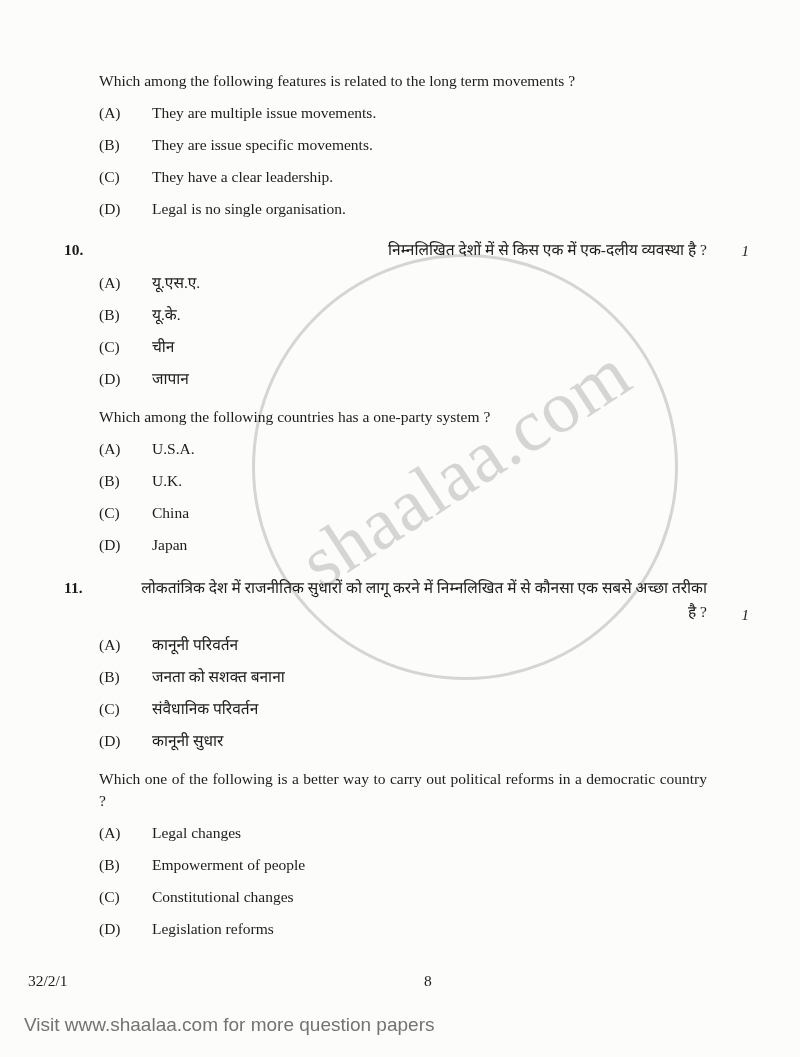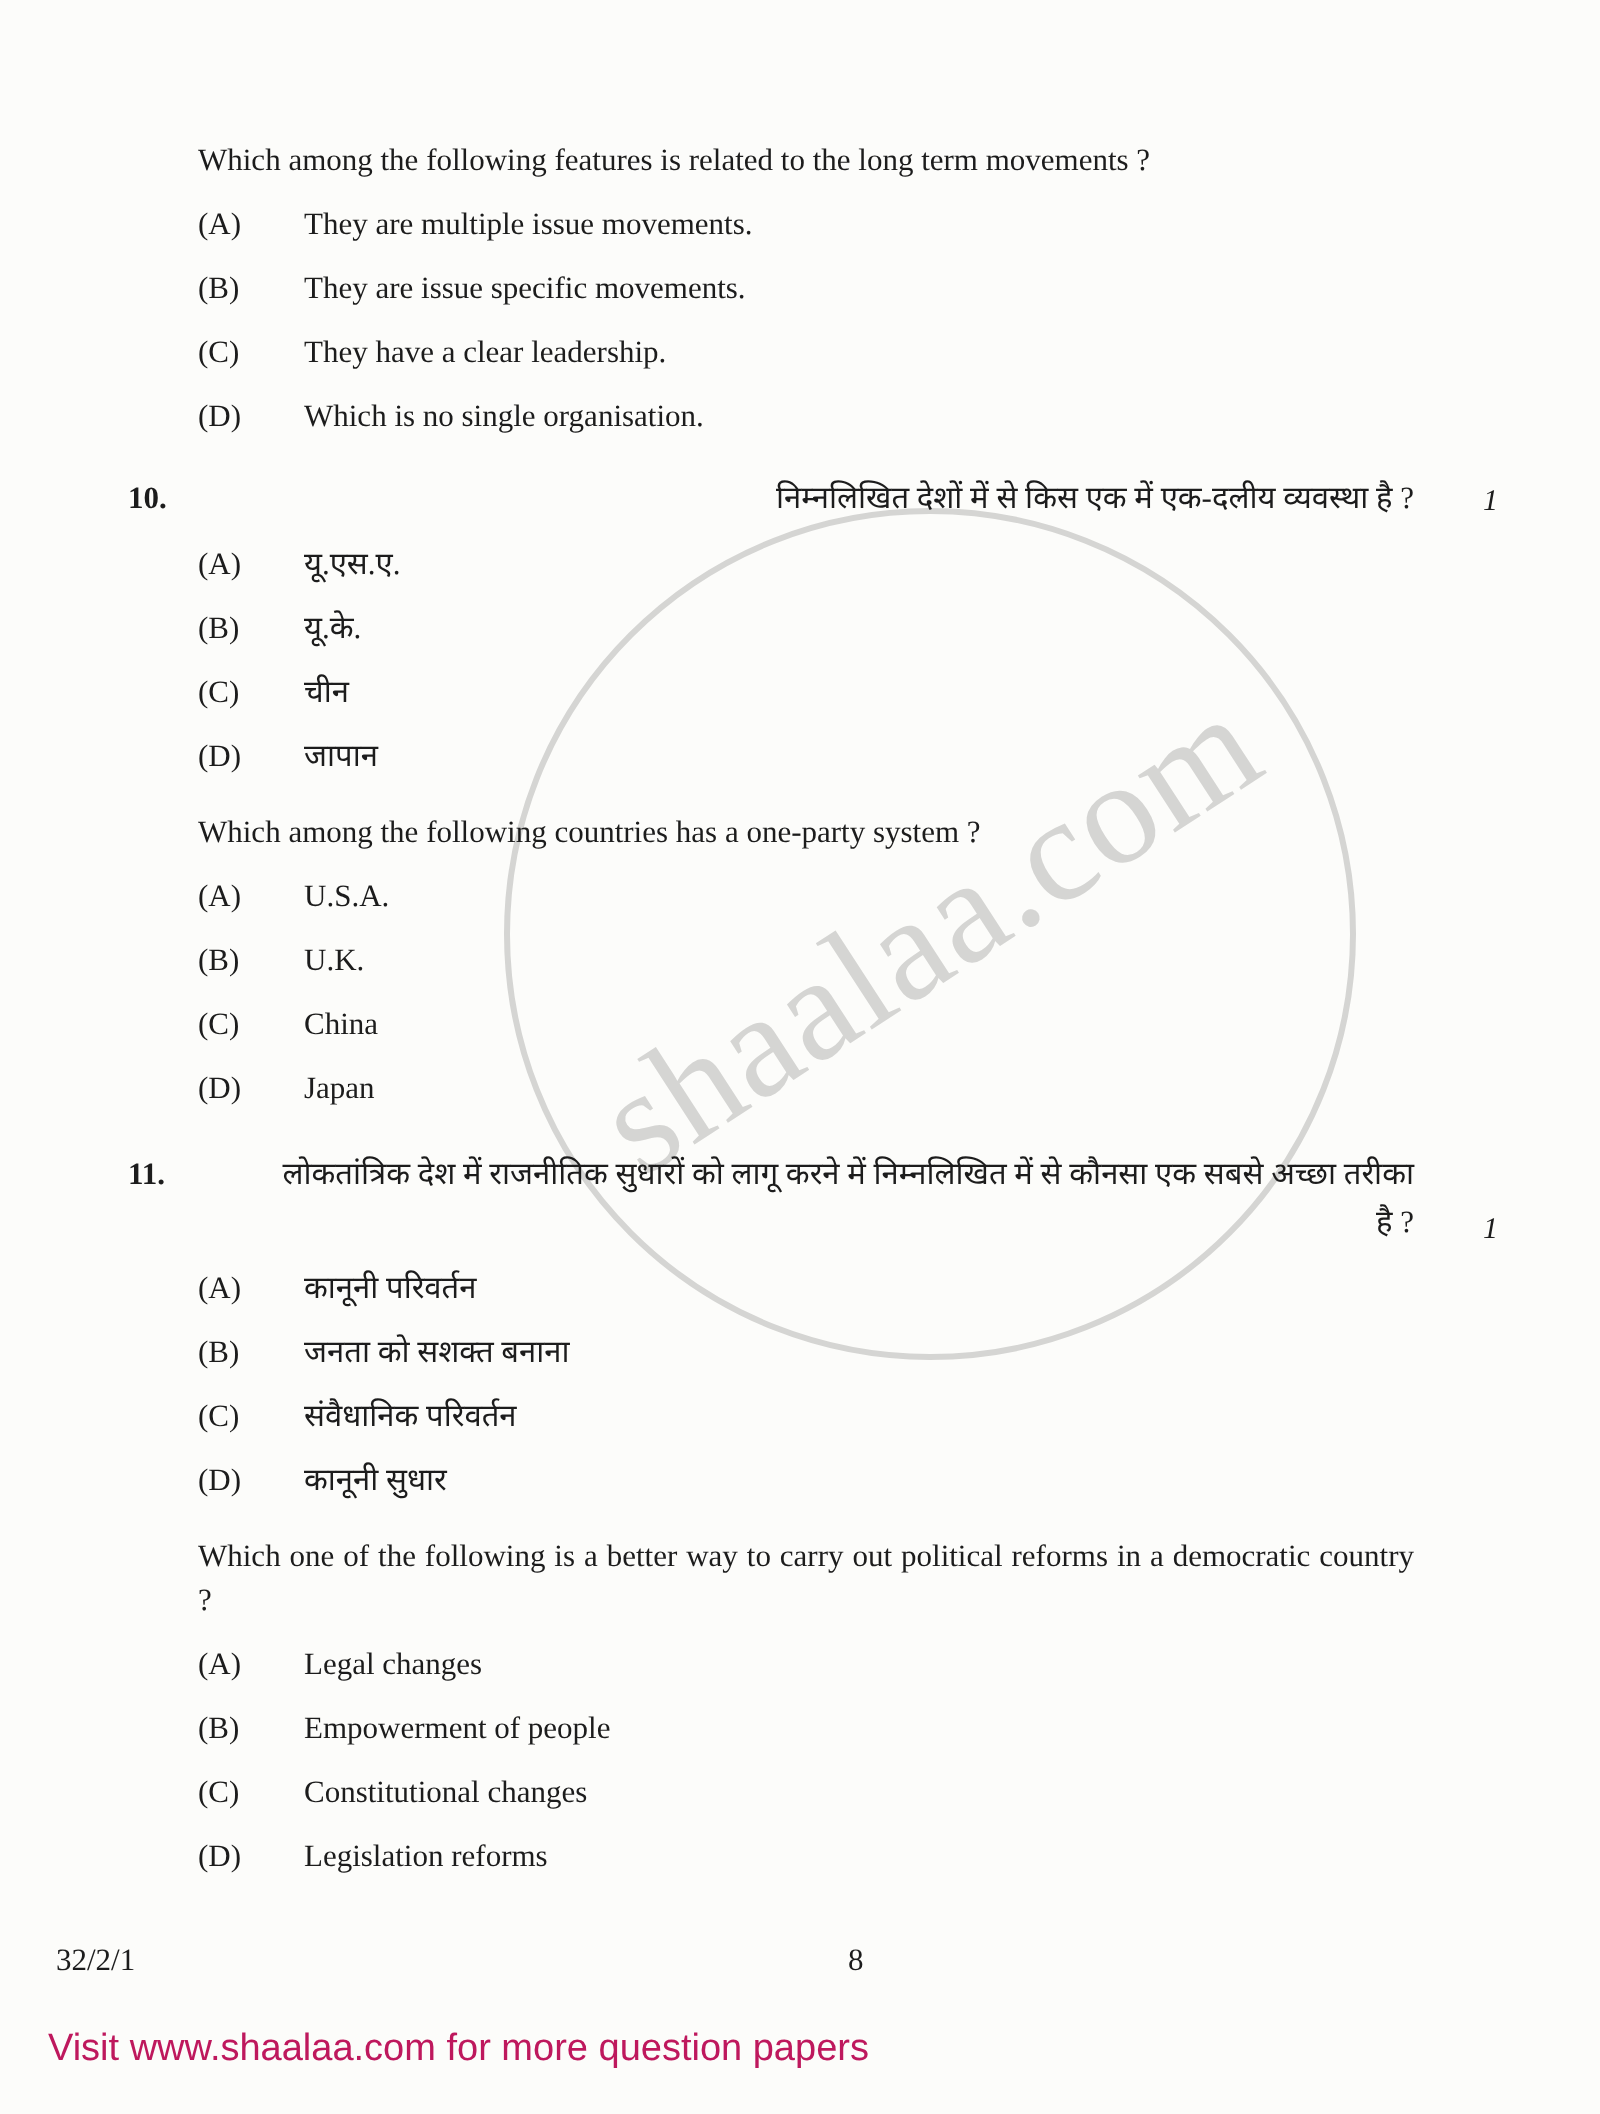--- a/index.html
+++ b/index.html
@@ -40,21 +40,21 @@
     font-style:italic; font-size:15px; line-height:22px;
   }
   .marks.line2 { top:28px; }
   .stem-en { margin-top:16px; }
   
   .footer { position:absolute; left:0; top:972px; width:800px; height:24px; font-size:15.5px; z-index:1;padding-left:36px; }
   .paper-code { position:absolute; left:28px; }
   .page-number { position:absolute; left:424px; }
   .banner {
     position:absolute; left:24px; top:1014px; z-index:1;
-    font-family:"Liberation Sans", sans-serif; font-size:19px; color:#be185d;
+    font-family:"Liberation Sans", sans-serif; font-size:19px; color:#737373;
   }
 </style>
 </head>
 <body>
 
 <div class="page">
 
   <div class="watermark">
     <span>shaalaa.com</span>
   </div>
@@ -70,21 +70,21 @@
       <div class="opt">
         <span class="opt-label">(B)</span>
         <span class="opt-text">They are issue specific movements.</span>
       </div>
       <div class="opt">
         <span class="opt-label">(C)</span>
         <span class="opt-text">They have a clear leadership.</span>
       </div>
       <div class="opt">
         <span class="opt-label">(D)</span>
-        <span class="opt-text">Which is no single organisation.</span>
+        <span class="opt-text">Legal is no single organisation.</span>
       </div>
     </div>
 
     <div class="question">
       <div class="qrow">
         <span class="qnum">10.</span>
         <p class="stem hindi">निम्नलिखित देशों में से किस एक में एक-दलीय व्यवस्था है ?</p>
         <span class="marks">1</span>
       </div>
       <div class="options">

